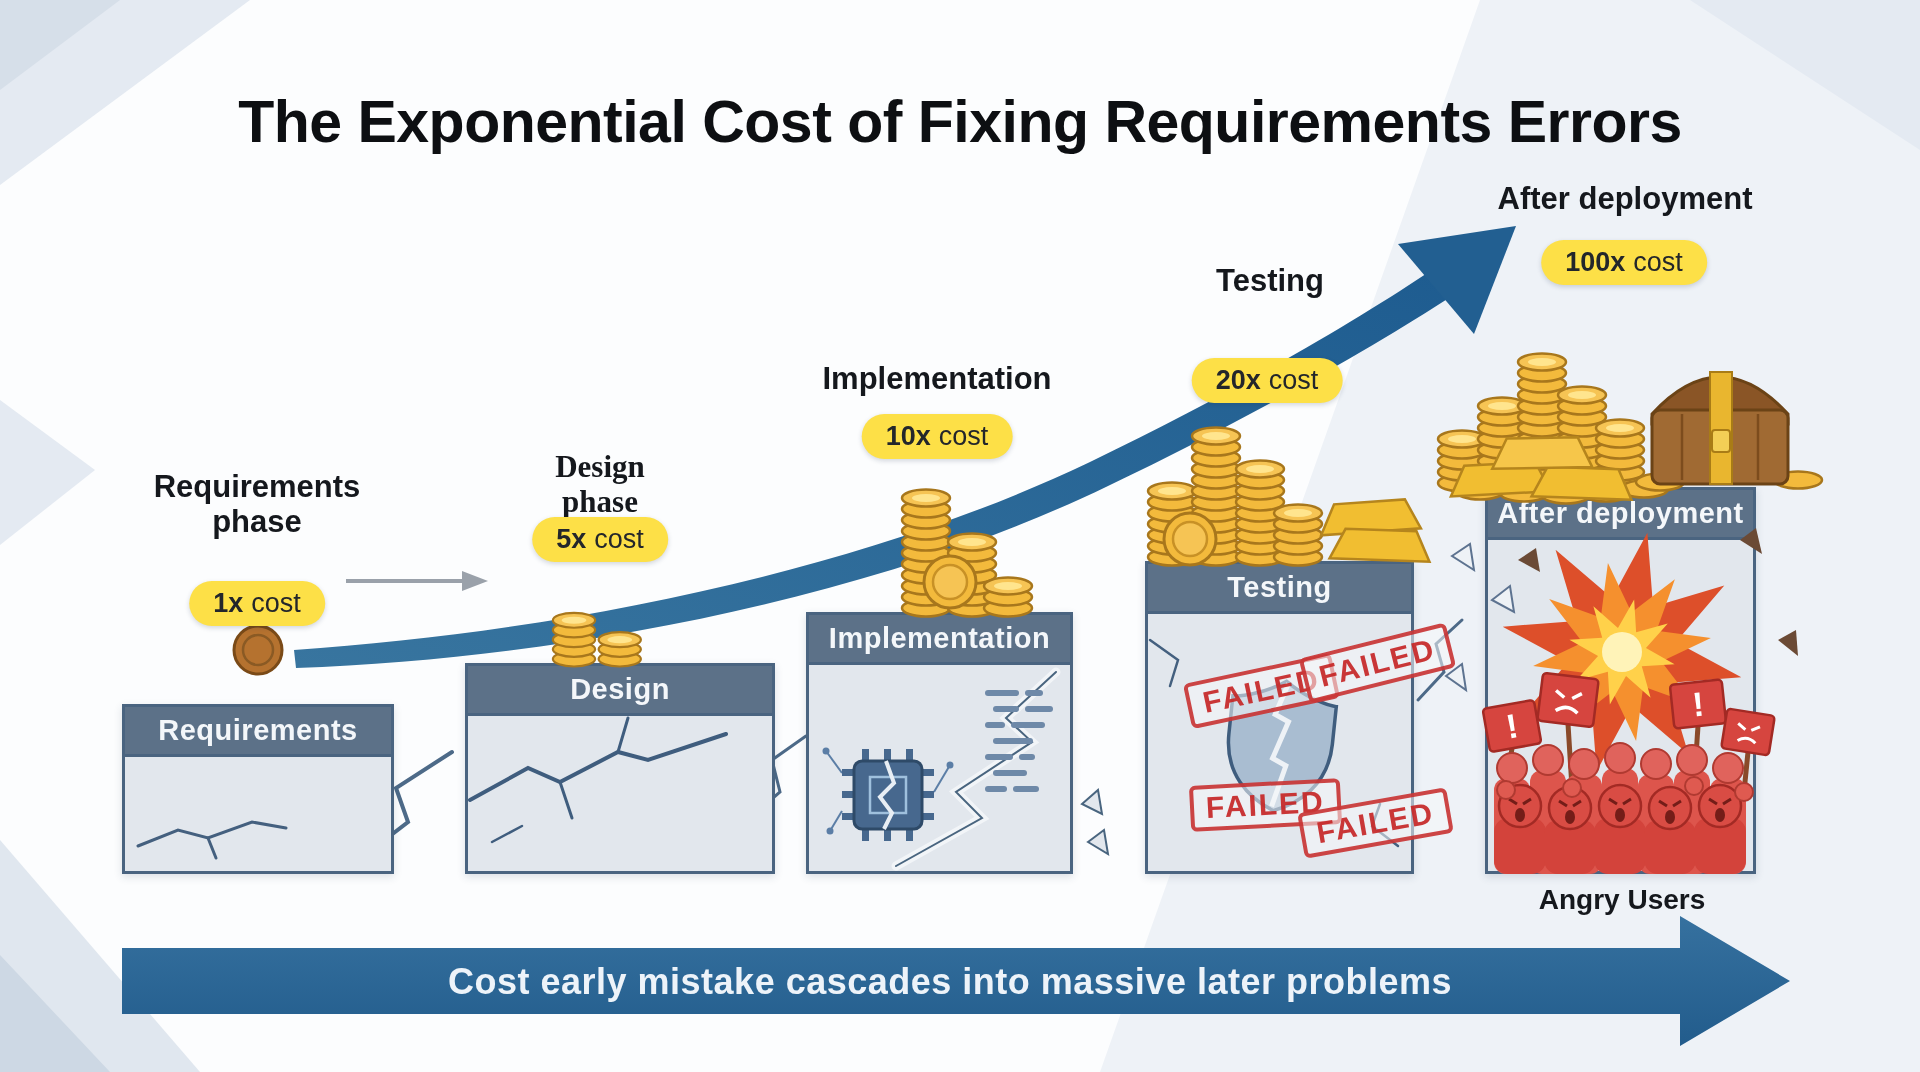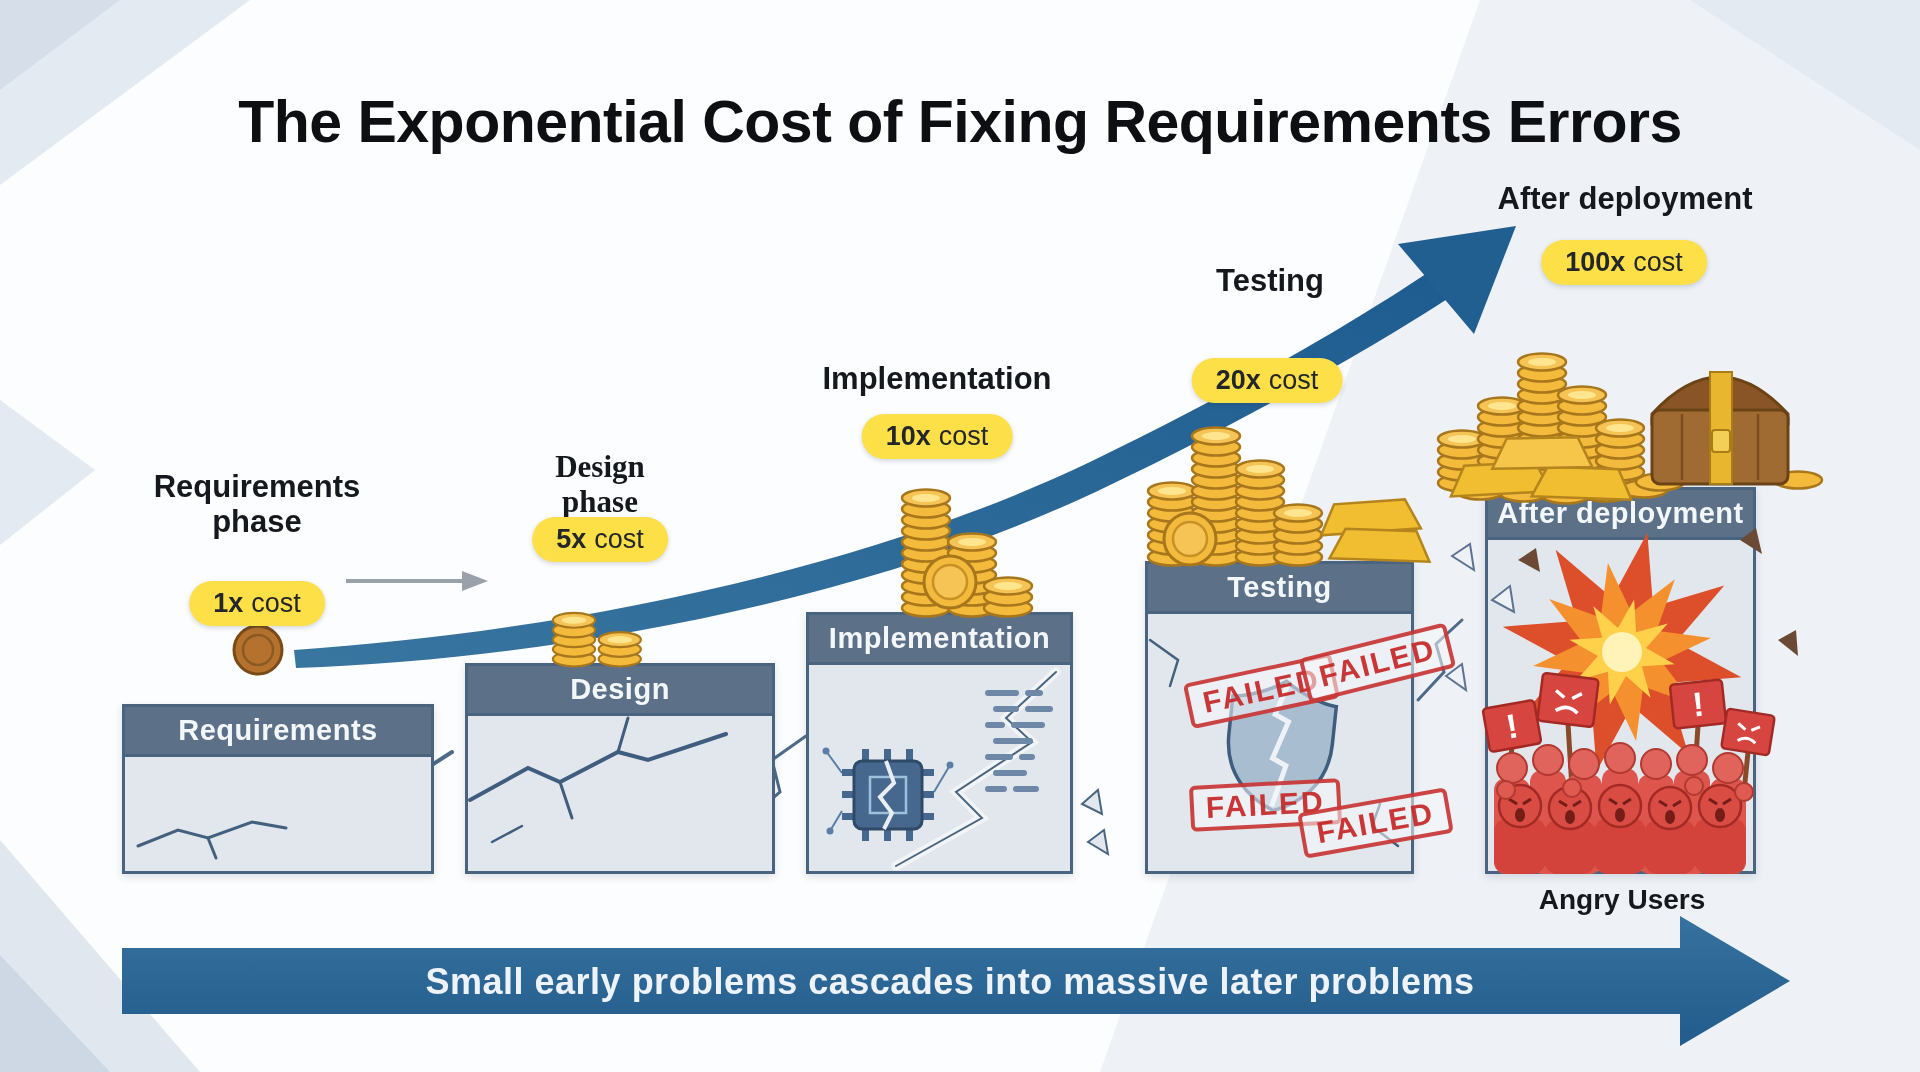--- a/index.html
+++ b/index.html
@@ -89,21 +89,21 @@
 <div class="pill" style="left:937px; top:414px;">
   <span class="val">10x</span><span>cost</span>
 </div>
 <div class="pill" style="left:1267px; top:318px;margin-top:40px;">
   <span class="val">20x</span><span>cost</span>
 </div>
 <div class="pill" style="left:1624px; top:240px;">
   <span class="val">100x</span><span>cost</span>
 </div>
 
-<div class="box" style="left:122px; top:704px; width:312px; height:170px;">
+<div class="box" style="left:122px; top:704px; width:272px; height:170px;">
   <div class="box-header">Requirements</div>
   <div class="box-body"></div>
 </div>
 <div class="box" style="left:465px; top:663px; width:310px; height:211px;">
   <div class="box-header">Design</div>
   <div class="box-body"></div>
 </div>
 <div class="box" style="left:806px; top:612px; width:267px; height:262px;">
   <div class="box-header">Implementation</div>
   <div class="box-body"></div>
@@ -450,13 +450,13 @@
 
 <svg class="layer z5" viewBox="0 0 1920 1072">
   <defs>
     <linearGradient id="bannerGrad" x1="0" y1="0" x2="0" y2="1">
       <stop offset="0" stop-color="#36719f"></stop>
         <stop offset="1" stop-color="#225c8c"></stop>
     </linearGradient>
   </defs>
   <polygon points="122,948 1680,948 1680,916 1790,981 1680,1046 1680,1014 122,1014" fill="url(#bannerGrad)"></polygon>
 </svg>
-<div class="banner-text">Small early problems cascades into massive later problems</div>
+<div class="banner-text">Cost early mistake cascades into massive later problems</div>
 
 </body></html>

